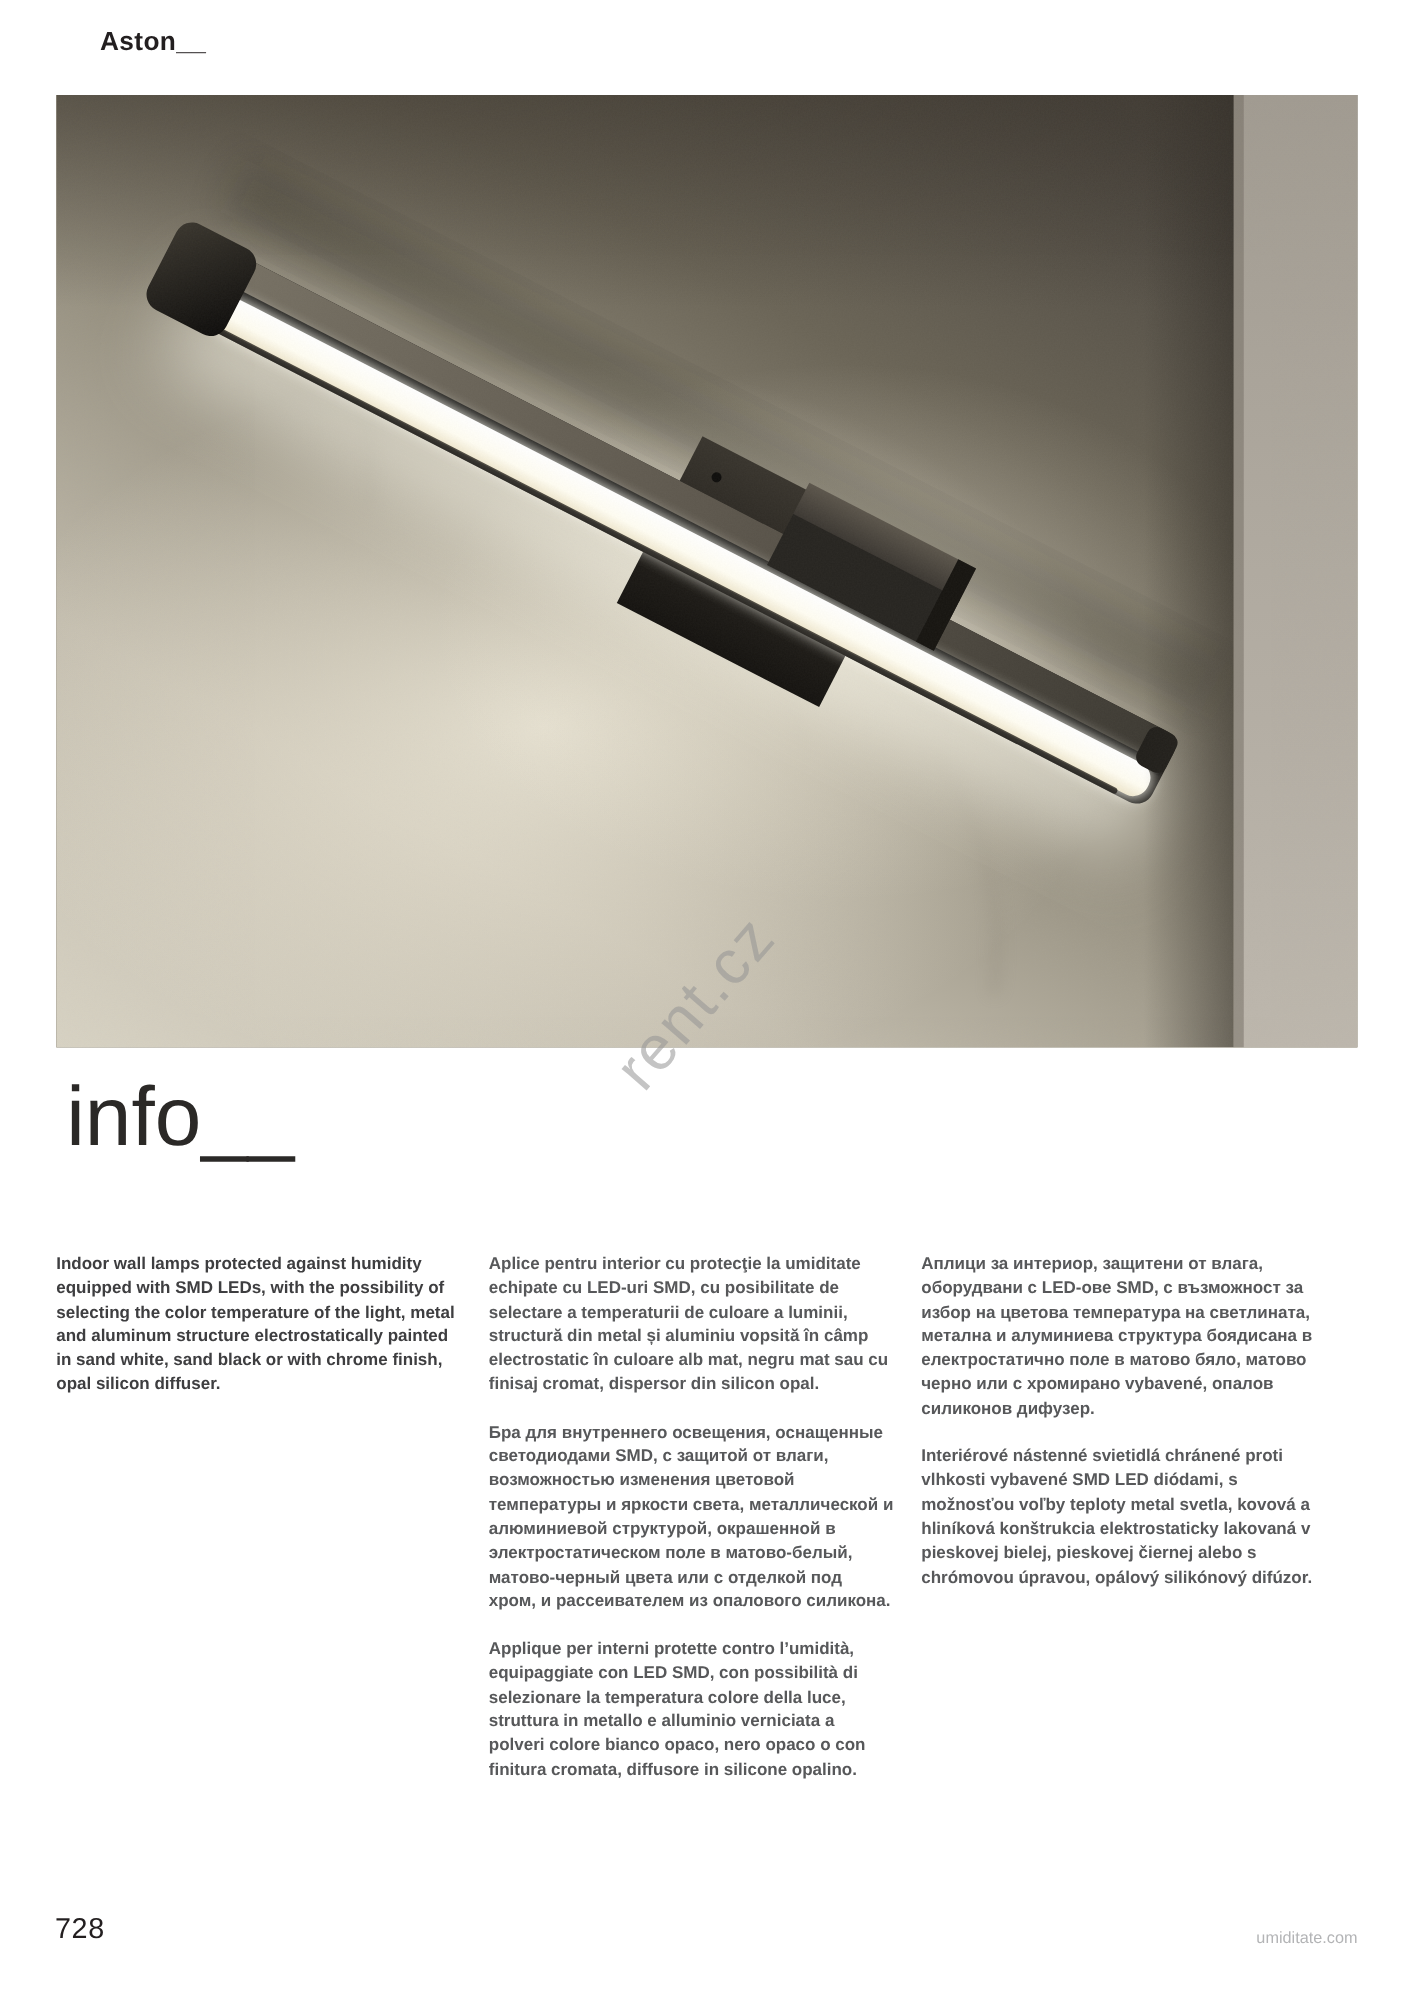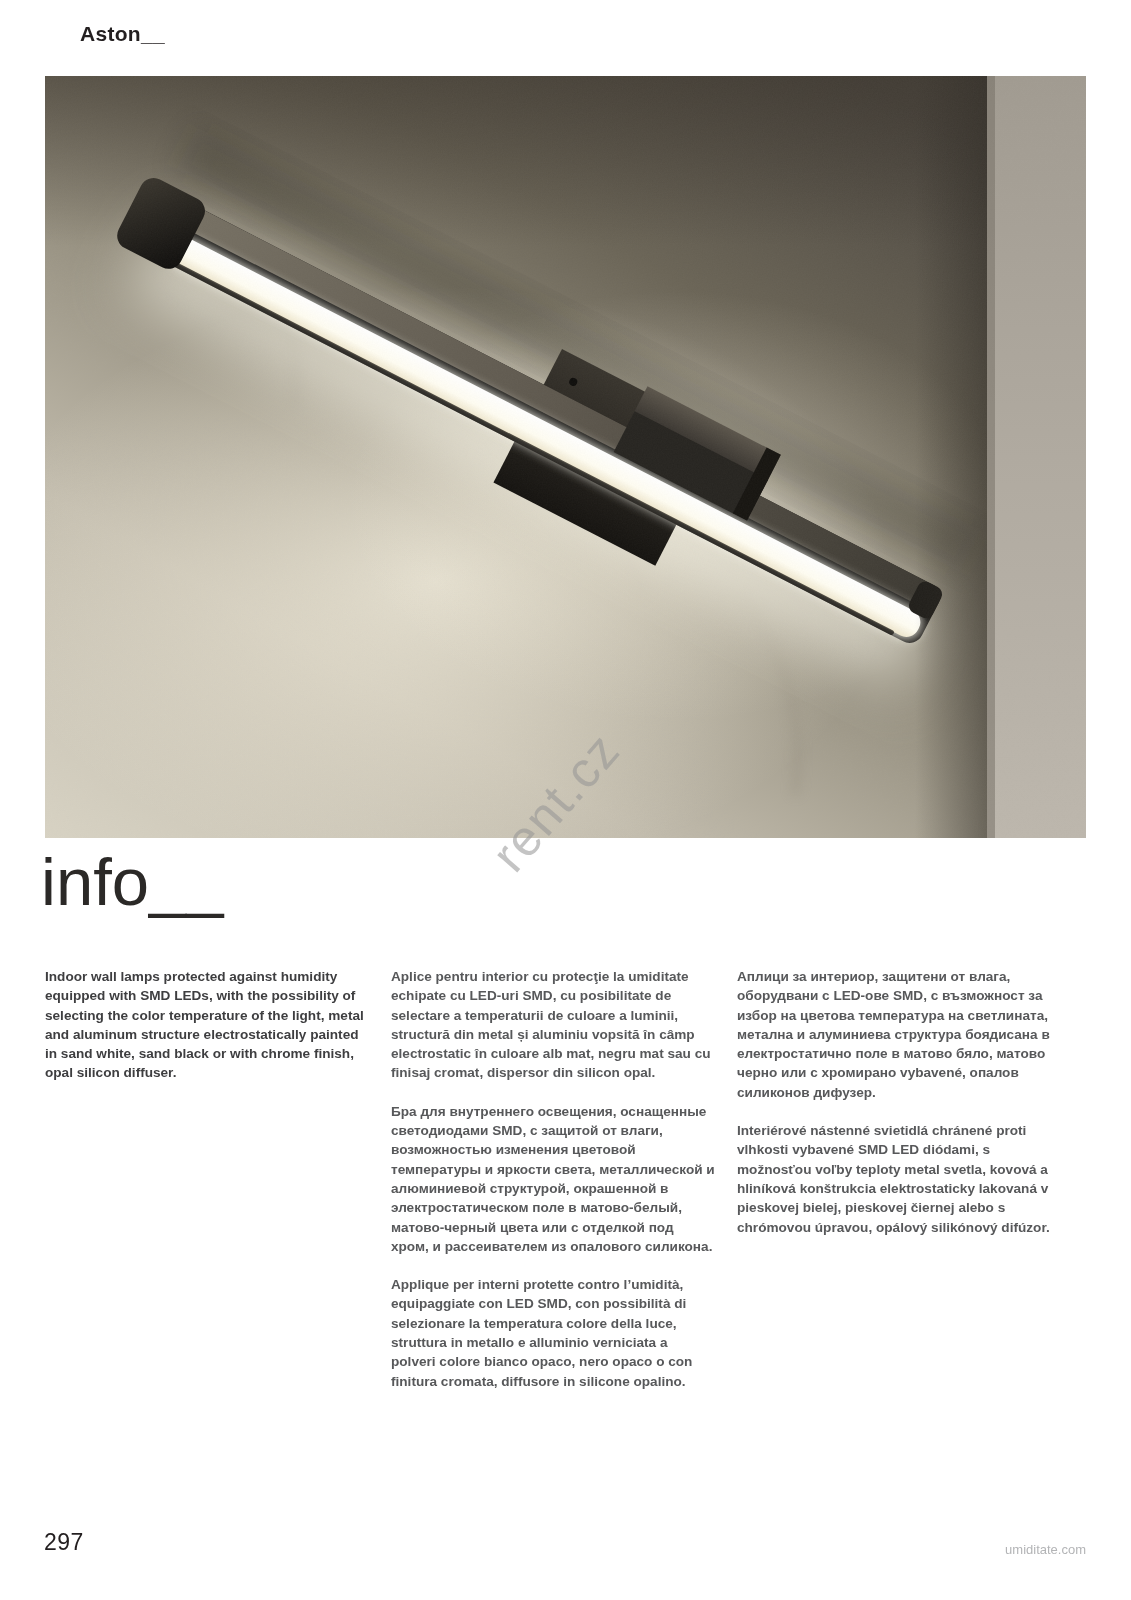--- a/index.html
+++ b/index.html
@@ -22,21 +22,21 @@
     display:flex;align-items:center;justify-content:center;
     transform:rotate(-49deg);
     font-size:50px;font-weight:400;color:rgba(148,148,148,.55);
     letter-spacing:2px;z-index:5;pointer-events:none;
   }
   .info-heading{
     position:absolute;left:41px;top:848px;
     font-size:67px;font-weight:300;color:#2b2927;line-height:1;letter-spacing:0;
   }
   .columns{
-    position:absolute;left:45px;top:967px;width:1016px;
+    position:absolute;left:45px;top:1001px;width:1016px;
     display:flex;gap:22px;
   }
   .col{width:324px;flex:0 0 324px;}
   .col p{
     margin:0 0 19px 0;font-size:13.6px;line-height:19.3px;color:#57585a;font-weight:bold;
   }
   .col p.em{font-weight:700;color:#3e3e40;}
   .page-num{
     position:absolute;left:44px;top:1529px;
     font-size:23px;font-weight:400;color:#231f20;letter-spacing:.5px;
@@ -158,31 +158,31 @@
       <rect x="942" y="0" width="99" height="762" fill="url(#stripG)"></rect>
       <rect x="942" y="0" width="8" height="762" fill="#6f6a60" opacity="0.5"></rect>
     </g>
 
     <rect width="1041" height="762" filter="url(#grain)" opacity="0.10"></rect>
   </svg>
 </figure>
 
 <div class="watermark">rent.cz</div>
 
-<h2 class="info-heading" style="margin:0;font-weight:300">info__</h2>
+<h2 class="info-heading" style="margin:12px;font-weight:300">info__</h2>
 
 <section class="columns">
   <div class="col">
     <p class="em" lang="en">Indoor wall lamps protected against humidity equipped with SMD LEDs, with the possibility of selecting the color temperature of the light, metal and aluminum structure electrostatically painted in sand white, sand black or with chrome finish, opal silicon diffuser.</p>
   </div>
   <div class="col">
     <p lang="ro">Aplice pentru interior cu protecţie la umiditate echipate cu LED-uri SMD, cu posibilitate de selectare a temperaturii de culoare a luminii, structură din metal și aluminiu vopsită în câmp electrostatic în culoare alb mat, negru mat sau cu finisaj cromat, dispersor din silicon opal.</p>
     <p lang="ru">Бра для внутреннего освещения, оснащенные светодиодами SMD, с защитой от влаги, возможностью изменения цветовой температуры и яркости света, металлической и алюминиевой структурой, окрашенной в электростатическом поле в матово-белый, матово-черный цвета или с отделкой под хром, и рассеивателем из опалового силикона.</p>
     <p lang="it">Applique per interni protette contro l’umidità, equipaggiate con LED SMD, con possibilità di selezionare la temperatura colore della luce, struttura in metallo e alluminio verniciata a polveri colore bianco opaco, nero opaco o con finitura cromata, diffusore in silicone opalino.</p>
   </div>
   <div class="col">
     <p lang="bg">Аплици за интериор, защитени от влага, оборудвани с LED-ове SMD, с възможност за избор на цветова температура на светлината, метална и алуминиева структура боядисана в електростатично поле в матово бяло, матово черно или с хромирано vybavené, опалов силиконов дифузер.</p>
     <p lang="sk">Interiérové nástenné svietidlá chránené proti vlhkosti vybavené SMD LED diódami, s možnosťou voľby teploty metal svetla, kovová a hliníková konštrukcia elektrostaticky lakovaná v pieskovej bielej, pieskovej čiernej alebo s chrómovou úpravou, opálový silikónový difúzor.</p>
   </div>
 </section>
 
-<div class="page-num">297</div>
+<div class="page-num">728</div>
 <div class="site">umiditate.com</div>
 
 </body></html>

